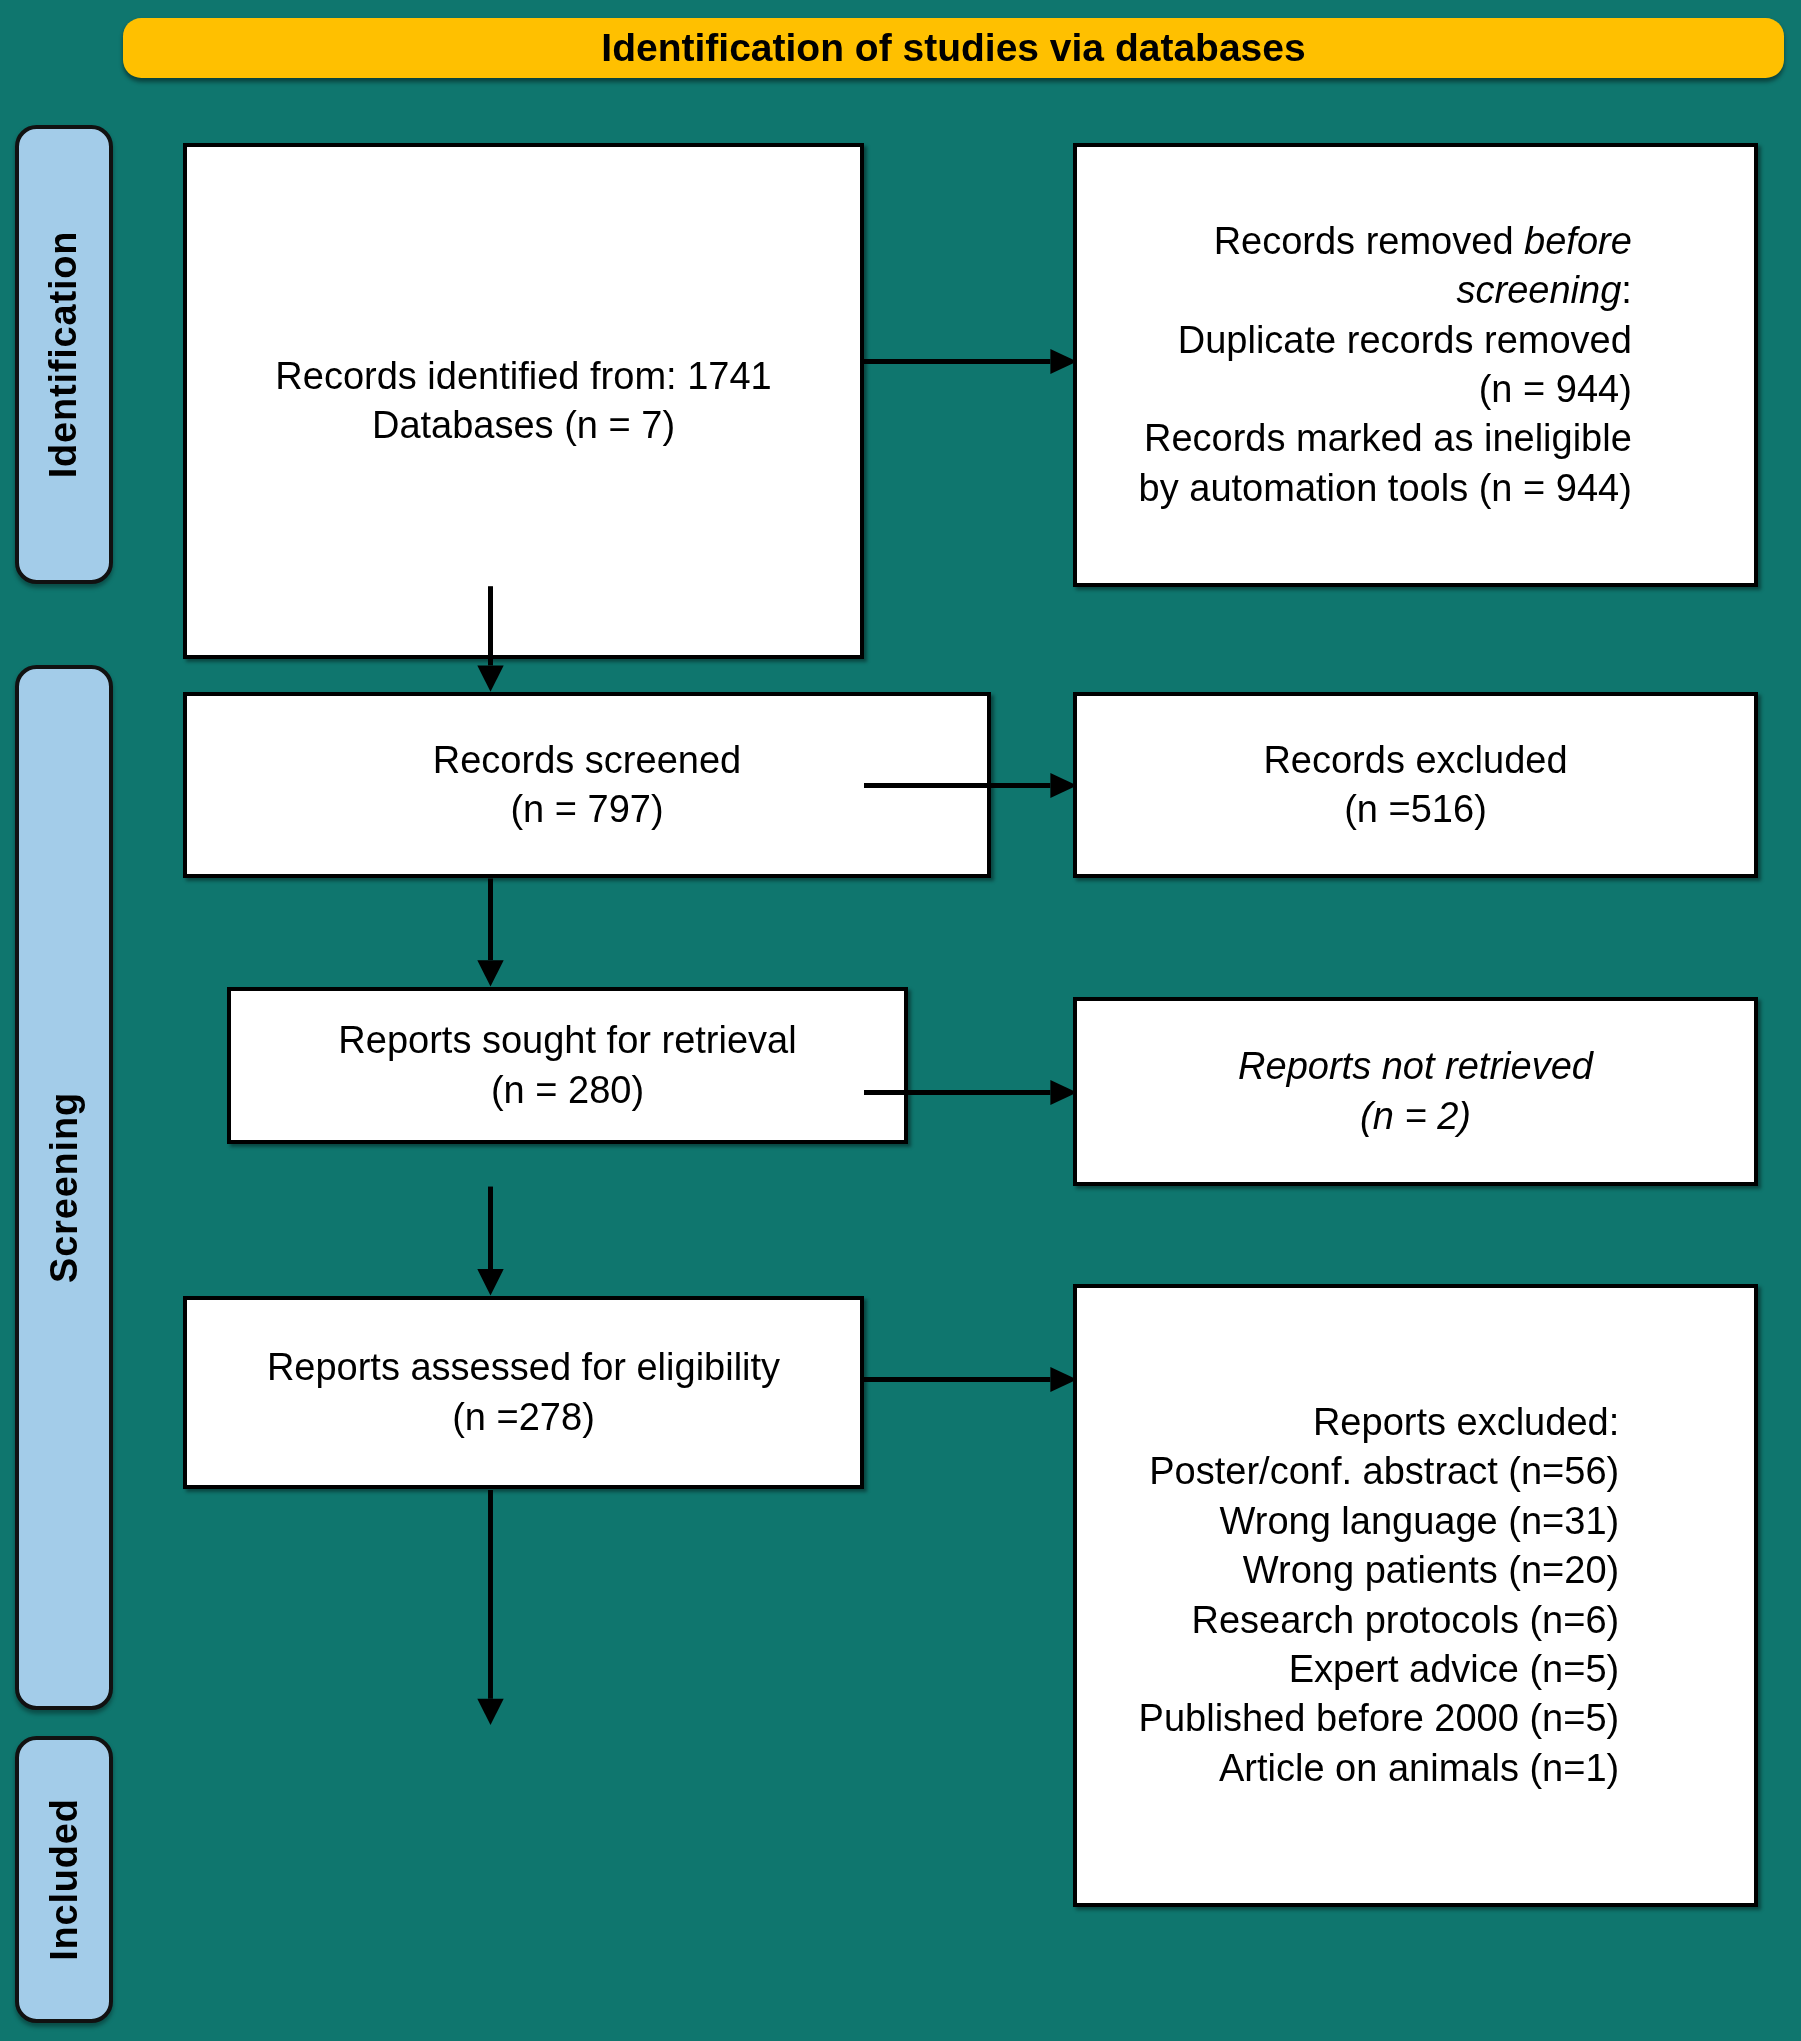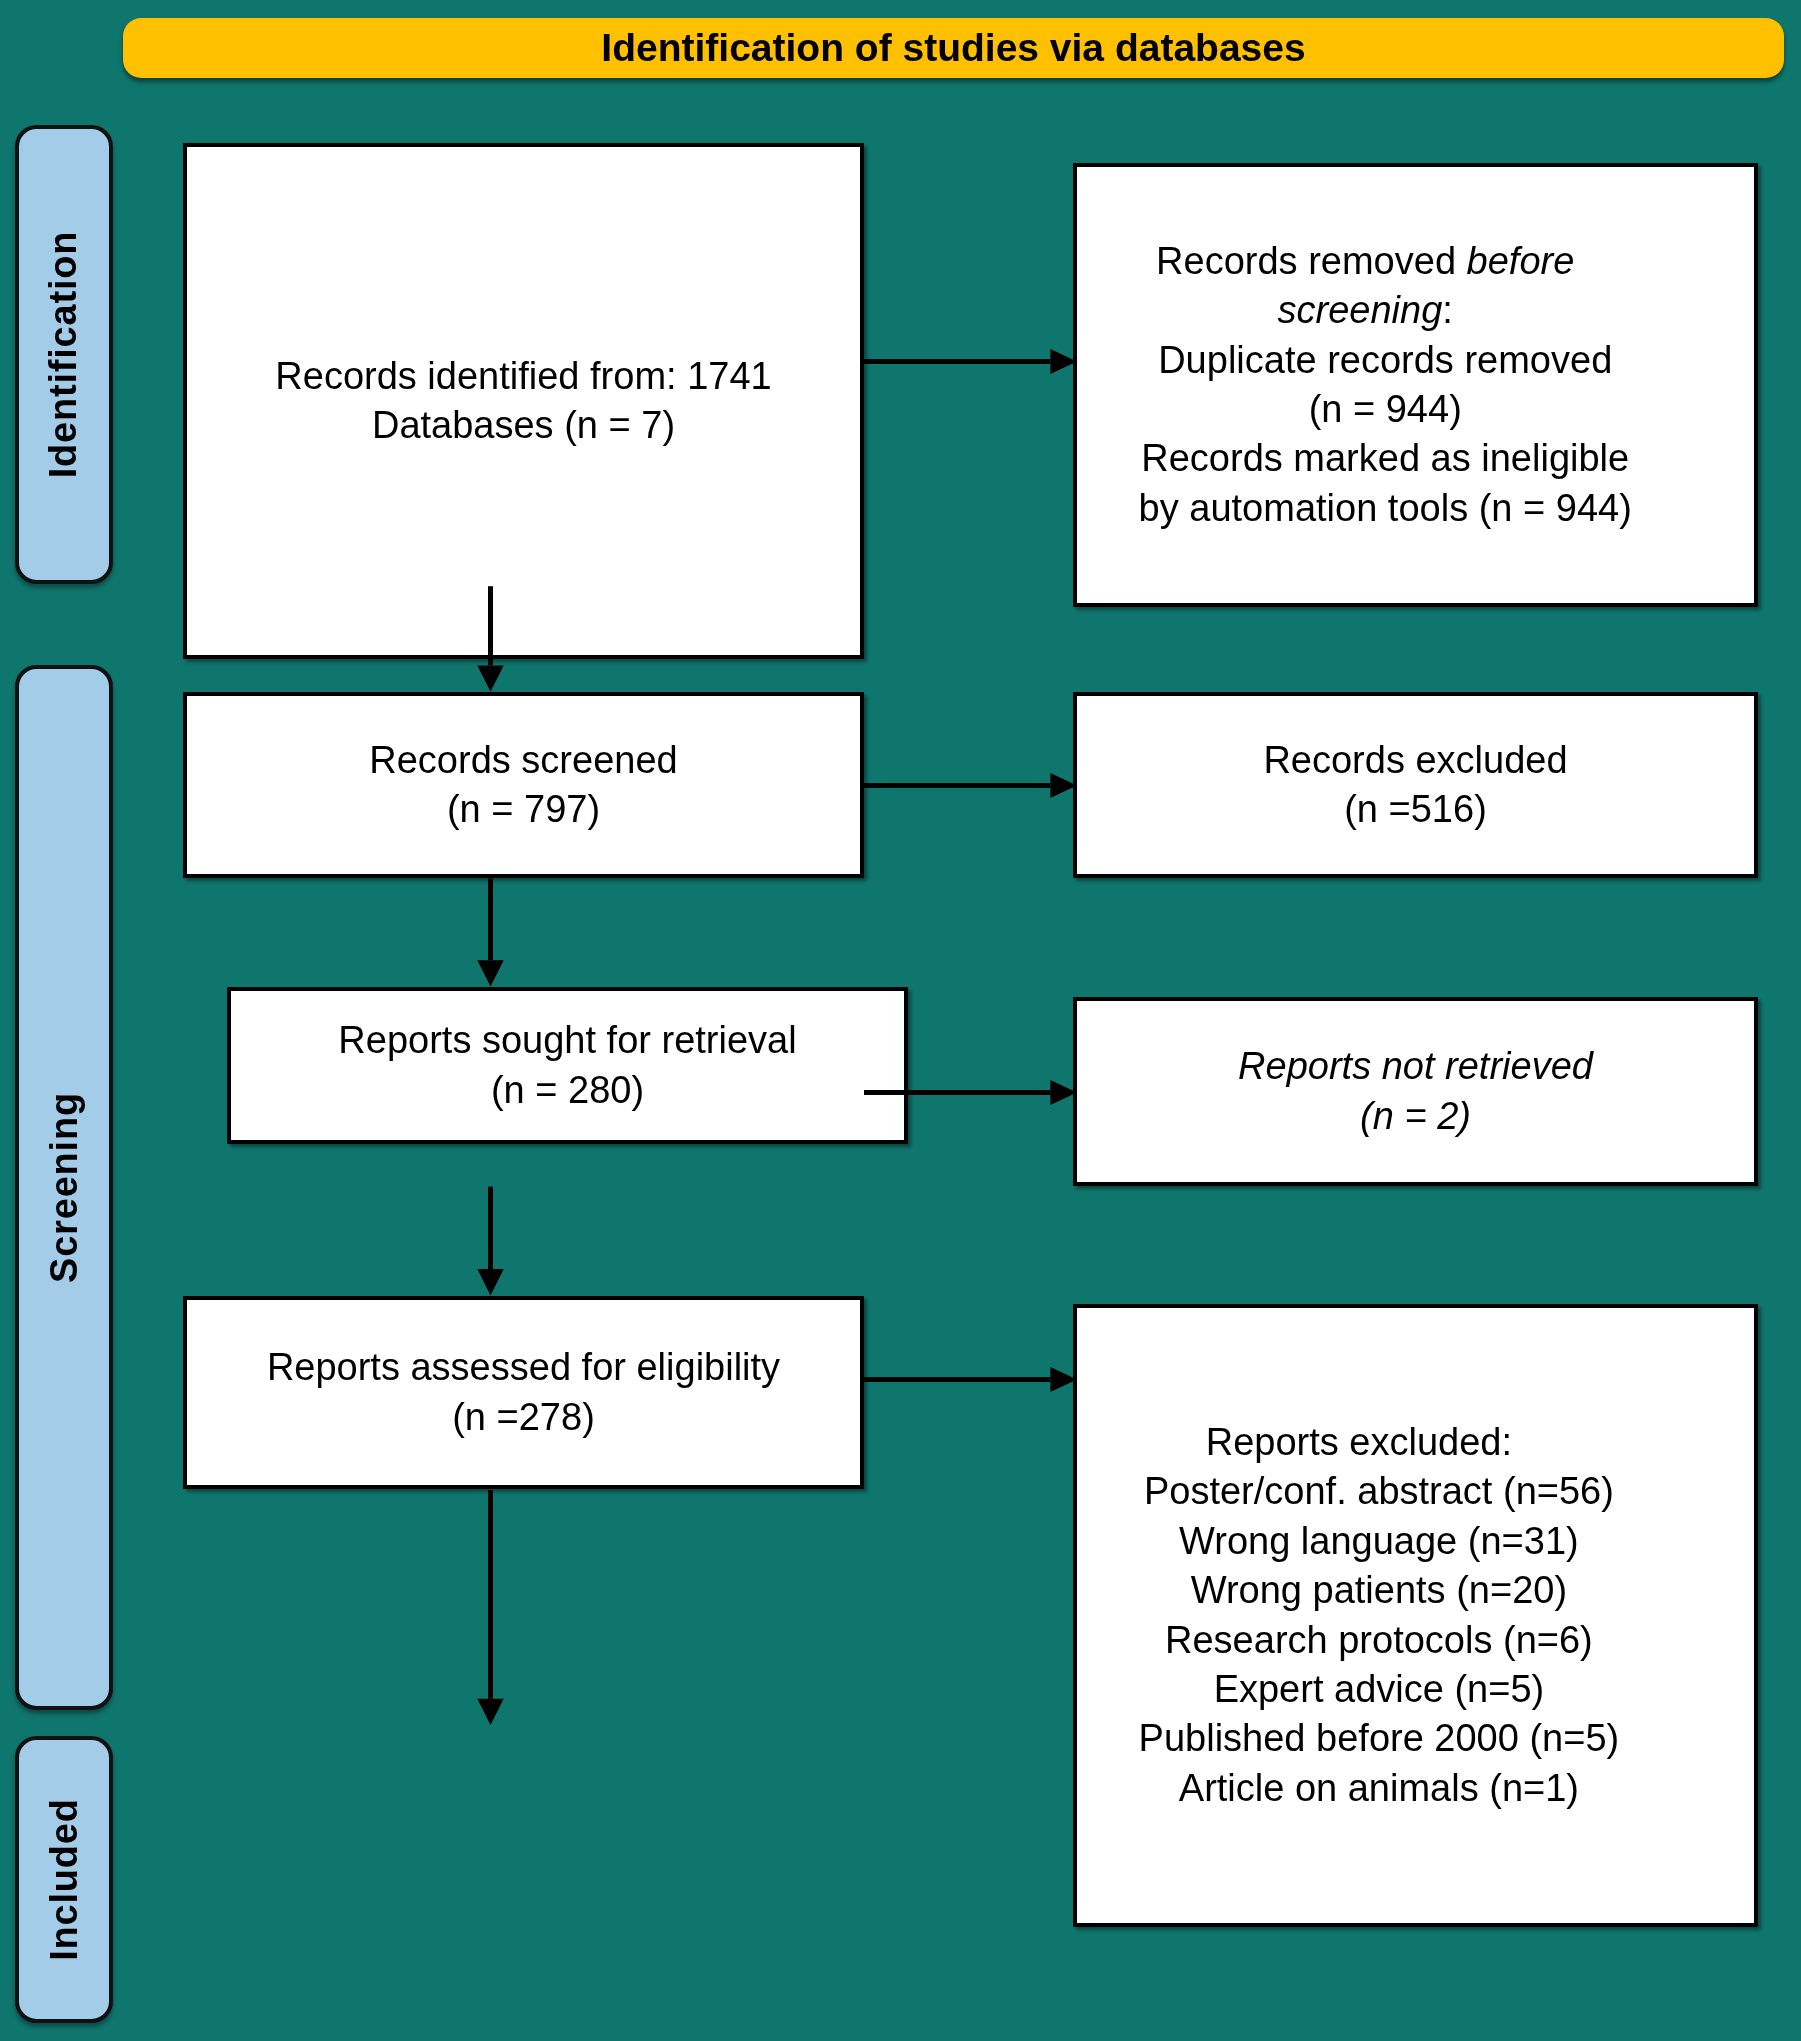--- a/index.html
+++ b/index.html
@@ -69,22 +69,21 @@
     display: flex;
     flex-direction: column;
     justify-content: center;
   }
   .flow-box.center {
     align-items: center;
     text-align: center;
   }
   .flow-box.left {
     align-items: flex-start;
-    text-align: center;
-    margin-top: 20px;
+    text-align: right;
   }
   .box-line {
     font-size: 38px;
     line-height: 1.30;
     color: #000000;
   }
   .box-line.italic { font-style: italic; }
   .box-lines {
     padding-left: 40px;
   }
@@ -144,21 +143,21 @@
     </svg>
   </div>
 
   <div class="conn" style="left:474px; top:586px;">
     <svg width="33" height="106" viewBox="0 0 40 128">
       <line x1="20" y1="0" x2="20" y2="96" stroke="#000" stroke-width="6"></line>
       <polygon points="4,96 36,96 20,128" fill="#000"></polygon>
     </svg>
   </div>
 
-  <div class="flow-box center" style="left:183px; top:692px; width:681px; height:186px;">
+  <div class="flow-box center" style="left:183px; top:692px; width:808px; height:186px;">
     <div class="box-line">Records screened</div>
     <div class="box-line">(n = 797)</div>
   </div>
 
   <div class="flow-box center" style="left:1073px; top:692px; width:685px; height:186px;">
     <div class="box-line">Records excluded</div>
     <div class="box-line">(n =516)</div>
   </div>
 
   <div class="conn" style="left:864px; top:773px;">

